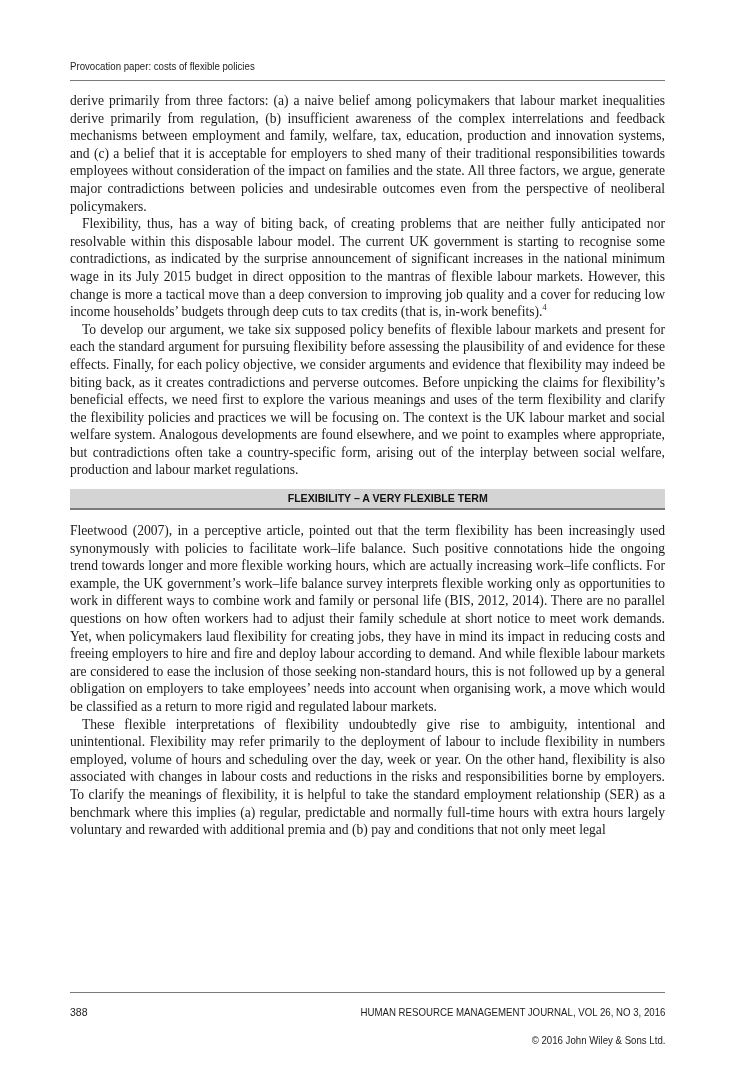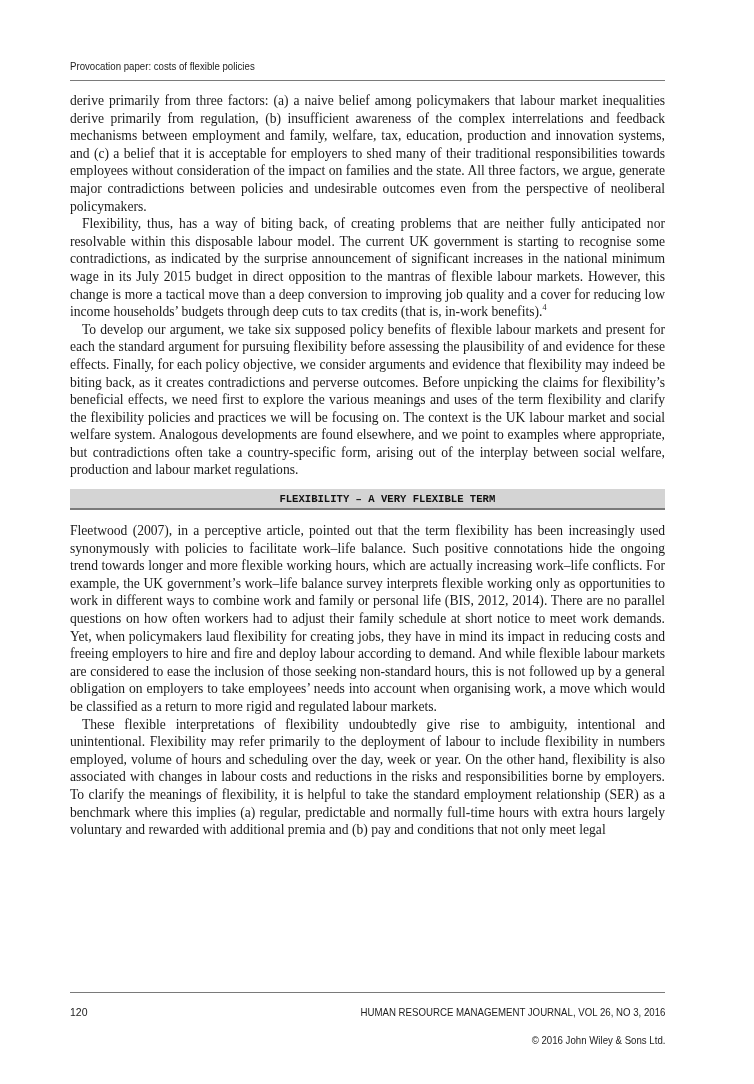--- a/index.html
+++ b/index.html
@@ -57,21 +57,21 @@
       line-height: 0;
       vertical-align: 6px;
     }
     .section-head {
       margin: 10px 0 12px 0;
       background: #d4d4d4;
       border-bottom: 2px solid #7a7a7a;
       height: 19px;
       line-height: 19px;
       text-align: center;
-      font-family: Liberation Mono, monospace;
+      font-family: Liberation Sans, sans-serif;
       font-weight: bold;
       font-size: 11.5px;
       color: #111;
       letter-spacing: 0px;
       padding-left: 40px;
     }
     .section-head span {
       display: inline-block;
       transform: scaleX(0.92);
     }
@@ -125,15 +125,15 @@
   <p><span>Flexibility, thus, has a way of biting back, of creating problems that are neither fully anticipated nor resolvable within this disposable labour model. The current UK government is starting to recognise some contradictions, as indicated by the surprise announcement of significant increases in the national minimum wage in its July 2015 budget in direct opposition to the mantras of flexible labour markets. However, this change is more a tactical move than a deep conversion to improving job quality and a cover for reducing low income households’ budgets through deep cuts to tax credits (that is, in-work benefits).</span><sup>4</sup></p>
   <p><span>To develop our argument, we take six supposed policy benefits of flexible labour markets and present for each the standard argument for pursuing flexibility before assessing the plausibility of and evidence for these effects. Finally, for each policy objective, we consider arguments and evidence that flexibility may indeed be biting back, as it creates contradictions and perverse outcomes. Before unpicking the claims for flexibility’s beneficial effects, we need first to explore the various meanings and uses of the term flexibility and clarify the flexibility policies and practices we will be focusing on. The context is the UK labour market and social welfare system. Analogous developments are found elsewhere, and we point to examples where appropriate, but contradictions often take a country-specific form, arising out of the interplay between social welfare, production and labour market regulations.</span></p>
 
   <div class="section-head"><span>FLEXIBILITY – A VERY FLEXIBLE TERM</span></div>
 
   <p class="noindent"><span>Fleetwood (2007), in a perceptive article, pointed out that the term flexibility has been increasingly used synonymously with policies to facilitate work–life balance. Such positive connotations hide the ongoing trend towards longer and more flexible working hours, which are actually increasing work–life conflicts. For example, the UK government’s work–life balance survey interprets flexible working only as opportunities to work in different ways to combine work and family or personal life (BIS, 2012, 2014). There are no parallel questions on how often workers had to adjust their family schedule at short notice to meet work demands. Yet, when policymakers laud flexibility for creating jobs, they have in mind its impact in reducing costs and freeing employers to hire and fire and deploy labour according to demand. And while flexible labour markets are considered to ease the inclusion of those seeking non-standard hours, this is not followed up by a general obligation on employers to take employees’ needs into account when organising work, a move which would be classified as a return to more rigid and regulated labour markets.</span></p>
   <p><span>These flexible interpretations of flexibility undoubtedly give rise to ambiguity, intentional and unintentional. Flexibility may refer primarily to the deployment of labour to include flexibility in numbers employed, volume of hours and scheduling over the day, week or year. On the other hand, flexibility is also associated with changes in labour costs and reductions in the risks and responsibilities borne by employers. To clarify the meanings of flexibility, it is helpful to take the standard employment relationship (SER) as a benchmark where this implies (a) regular, predictable and normally full-time hours with extra hours largely voluntary and rewarded with additional premia and (b) pay and conditions that not only meet legal</span></p>
 </div>
 
 <div class="foot-rule"></div>
-<div class="page-number">120</div>
+<div class="page-number">388</div>
 <div class="journal-info">HUMAN RESOURCE MANAGEMENT JOURNAL, VOL 26, NO 3, 2016</div>
 <div class="copyright">© 2016 John Wiley &amp; Sons Ltd.</div>
 
 </body></html>

